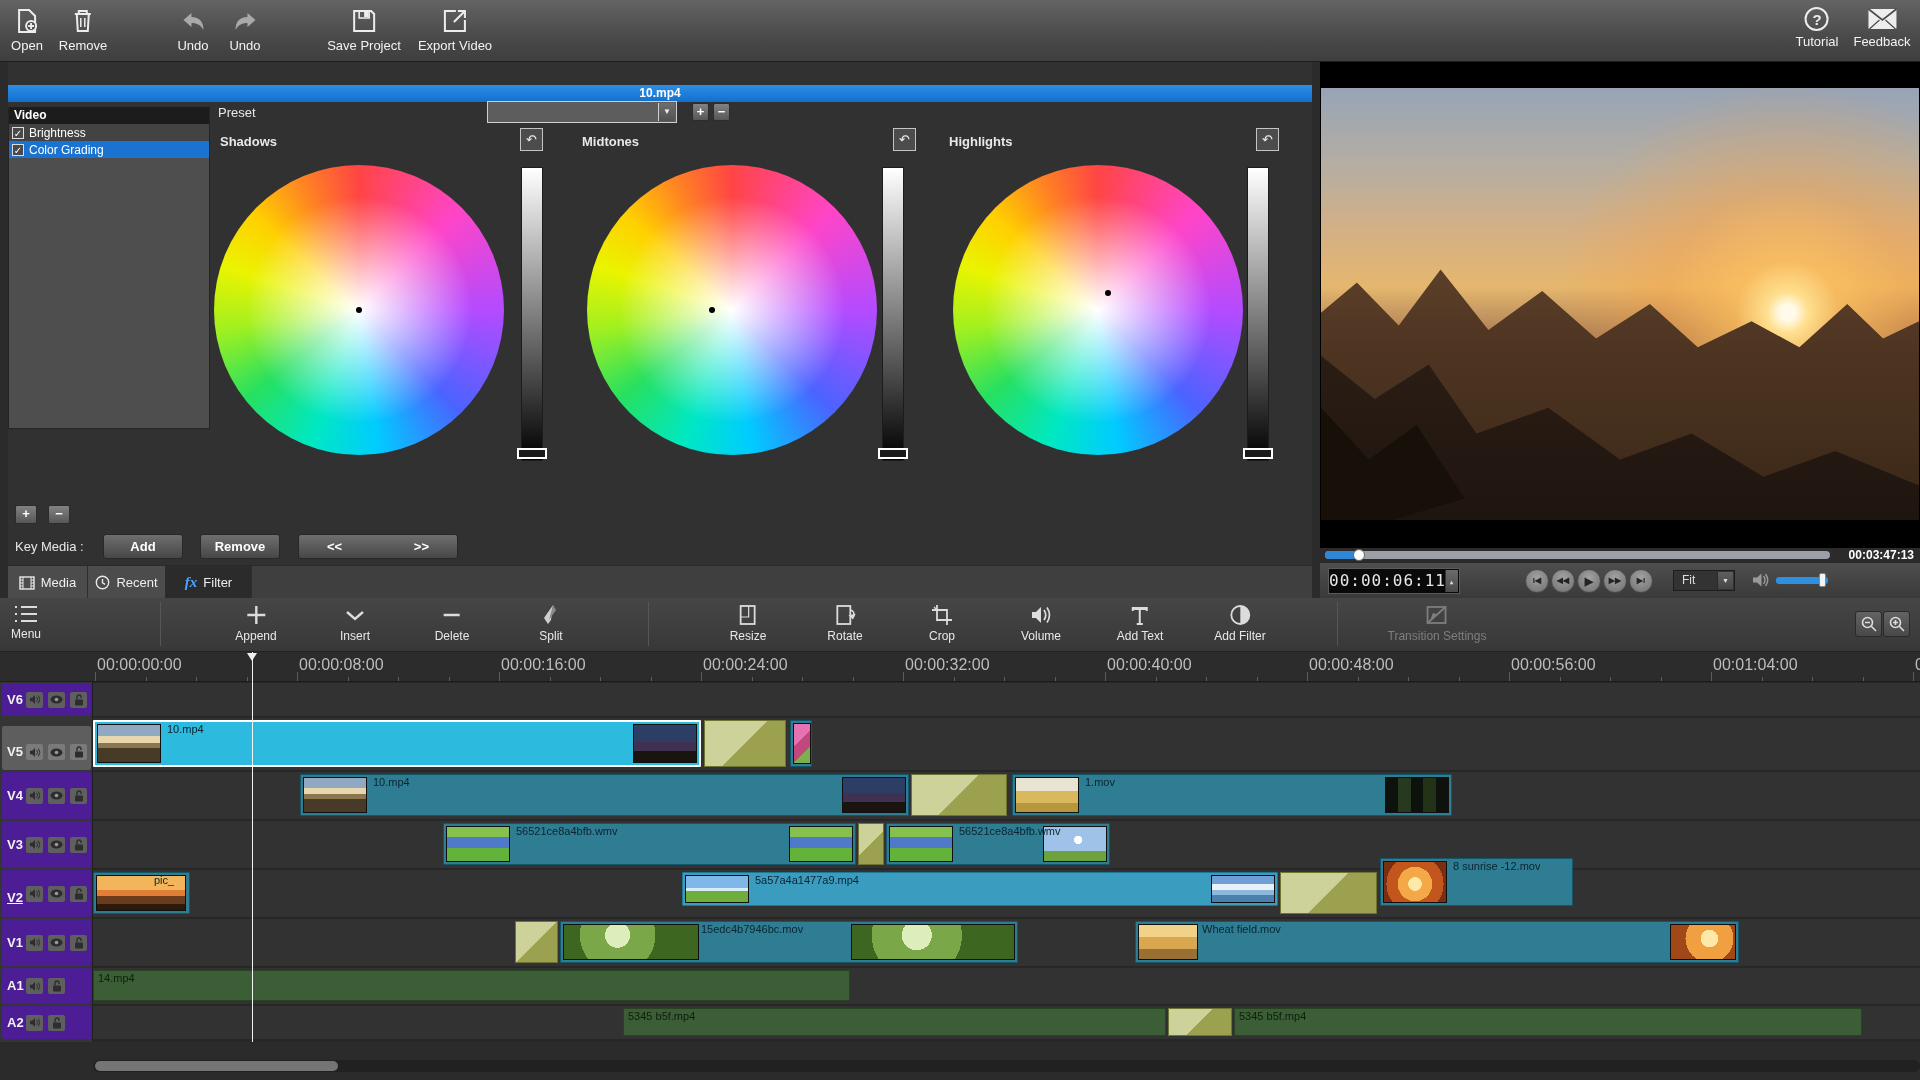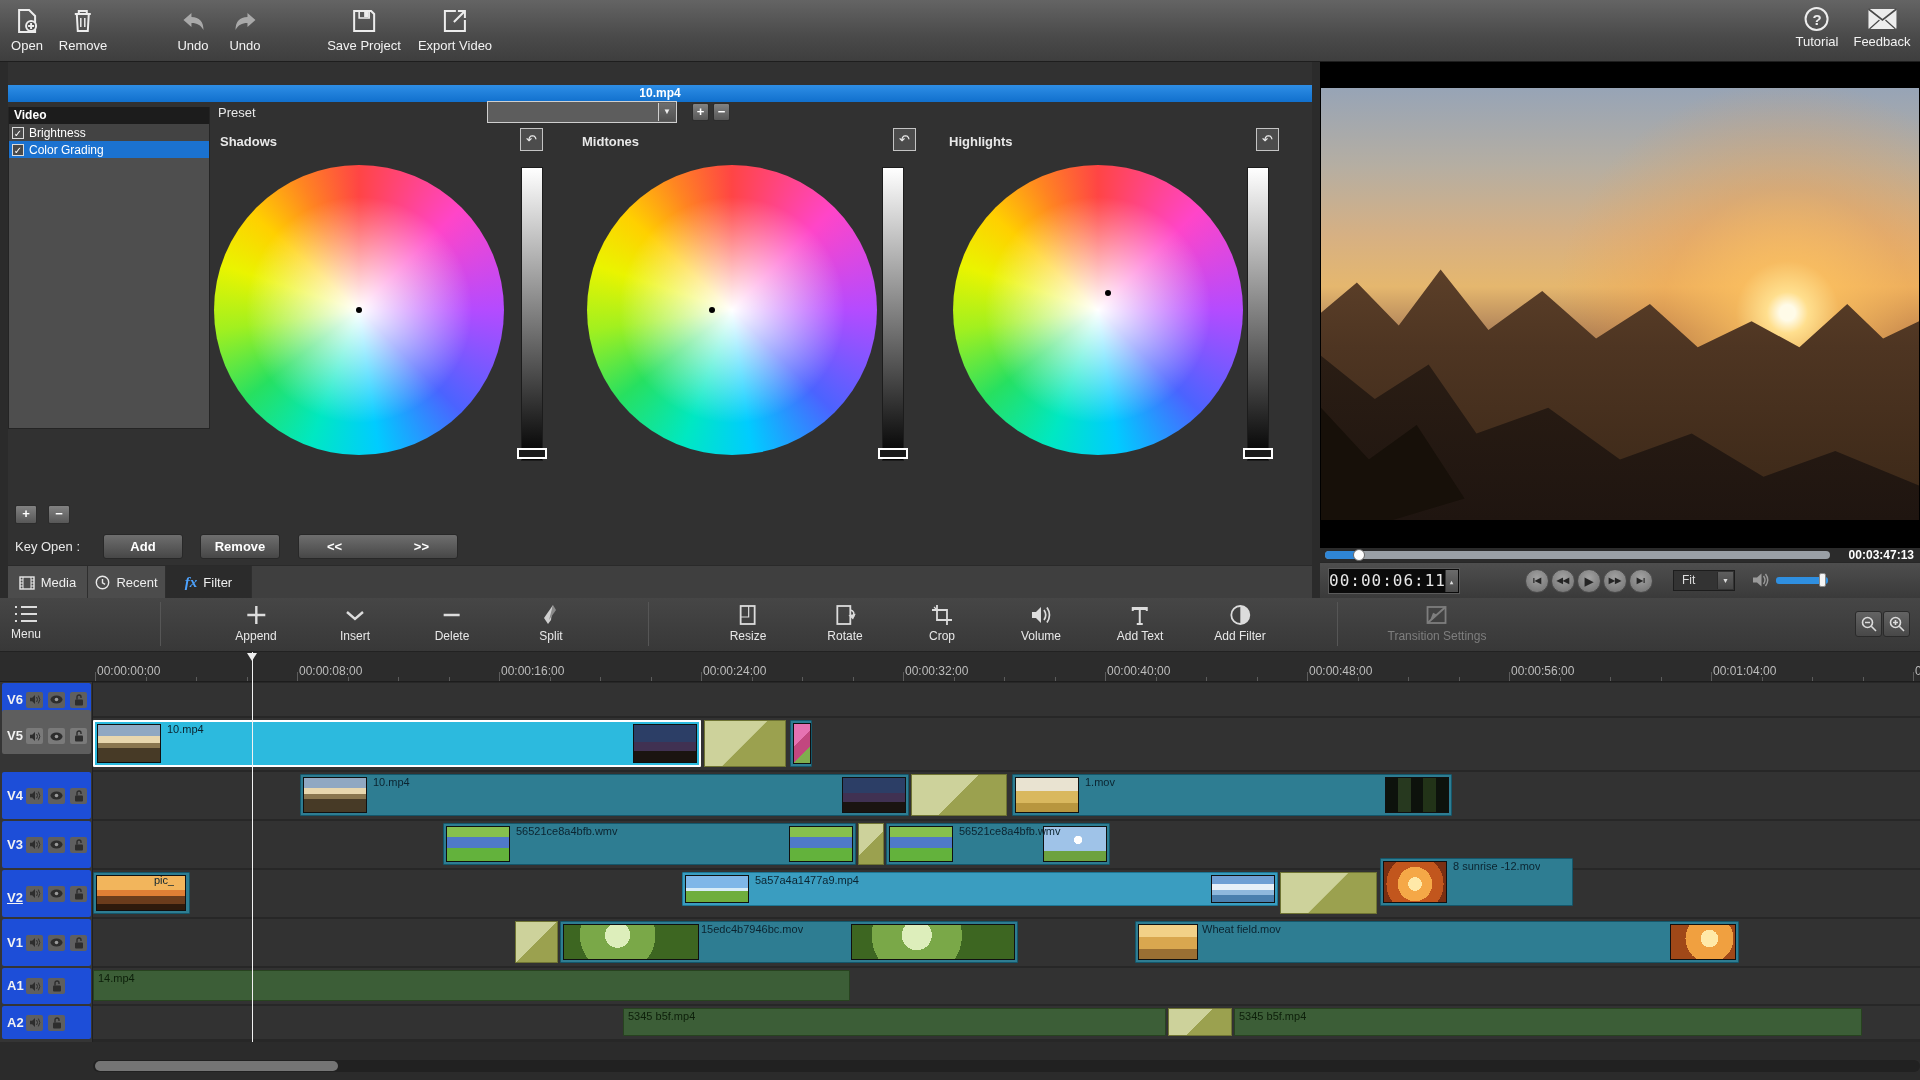--- a/index.html
+++ b/index.html
@@ -61,26 +61,26 @@
 
 #tltoolbar{position:absolute;left:0;top:598px;width:1920px;height:54px;background:linear-gradient(#464646,#383838);border-bottom:1px solid #222}
 .tli{position:absolute;top:5px;transform:translateX(-50%);text-align:center;font-size:12px;color:#e8e8e8}
 .tli svg{margin:0 auto 2px}
 .tli.disabled{color:#7e7e7e}
 .tlsep{position:absolute;top:4px;width:1px;height:44px;background:#2a2a2a;border-right:1px solid #565656}
 .zoombtn{position:absolute;top:13px;width:27px;height:26px;background:linear-gradient(#636363,#484848);border:1px solid #2a2a2a;border-radius:3px}
 .zoombtn svg{margin:4px auto}
 
 #ruler{position:absolute;left:0;top:652px;width:1920px;height:30px;background:#2c2c2c;border-bottom:1px solid #1d1d1d}
-.rlab{position:absolute;top:12px;font-size:12px;color:#bdbdbd;white-space:nowrap}
+.rlab{position:absolute;top:4px;font-size:16px;color:#bdbdbd;white-space:nowrap}
 .tick{position:absolute;bottom:0;width:1px;background:#5c5c5c}
 #tracks{position:absolute;left:0;top:682px;width:1920px;height:360px;background:#272727}
 #hdrcol{position:absolute;left:0;top:0;width:93px;height:360px;background:#353535;border-right:1px solid #202020}
 .lane{position:absolute;left:93px;width:1827px;background:#323232}
-.thdr{position:absolute;left:2px;width:89px;background:#1d4ed8;border-radius:2px}
+.thdr{position:absolute;left:2px;width:89px;background:#4c1d95;border-radius:2px}
 .thdr.sel{background:#5e5e5e}
 .tname{position:absolute;left:5px;font-size:13px;font-weight:bold;color:#f2f2f2}
 .tbtn{position:absolute;width:17px;height:16px;background:#5f5f5f;border-radius:2px;display:flex;align-items:center;justify-content:center}
 .thdr.sel .tbtn{background:#7a7a7a}
 
 .clip{position:absolute;background:#2e7d92;border:1px solid #14576b;border-radius:1px}
 .clip.bright{background:#3a9dc0;border-color:#1d7795}
 .clip.selected{background:#2cbade;border:2px solid #fff}
 .clip.audio{background:#3c5e37;border-color:#27431f}
 .clip .lab{position:absolute;top:1px;font-size:11px;color:#0b2430;white-space:nowrap;overflow:hidden;max-width:95%;z-index:3}
@@ -213,21 +213,21 @@
     </div>
   <div class="wheel" style="left:945px;top:103px">
       <div class="wdot" style="left:152px;top:125px"></div>
     </div>
   <div class="vslider" style="left:1239px;top:105px">
       <div class="vhandle"></div>
     </div>
 
   <div class="sqbtn" style="left:7px;top:443px;width:22px;height:19px">+</div>
   <div class="sqbtn" style="left:40px;top:443px;width:22px;height:19px">−</div>
-  <div class="plabel" style="left:7px;top:477px">Key Open :</div>
+  <div class="plabel" style="left:7px;top:477px">Key Media :</div>
   <div class="kfbtn" style="left:95px;top:472px;width:80px">Add</div>
   <div class="kfbtn" style="left:192px;top:472px;width:80px">Remove</div>
   <div class="kfbtn" style="left:290px;top:472px;width:160px">
     <span style="position:absolute;left:28px;top:0">&lt;&lt;</span>
     <span style="position:absolute;right:28px;top:0">&gt;&gt;</span>
   </div>
 </div>
 
 <div id="tabbar">
   <div class="tab" style="left:0;width:80px">
@@ -431,21 +431,21 @@
       <div class="tbtn" style="left: 68px; top: 8.5px;">
         <span>
           <svg width="10" height="12" viewBox="0 0 10 12">
             <rect x="1" y="5.5" width="8" height="6" rx="1" fill="#2d2d2d"></rect>
             <path d="M3 5.5V3a2 2 0 0 1 4 0v1" stroke="#2d2d2d" fill="none" stroke-width="1.4"></path>
           </svg>
         </span>
       </div>
     </div>
     <div class="lane" style="top: 36px; height: 52px;"></div>
-    <div class="thdr sel" style="top: 28px; height: 44px;">
+    <div class="thdr sel" style="top: 44px; height: 44px;">
       <div class="tname" style="top: 18px;">V5</div>
       <div class="tbtn" style="left: 24px; top: 18px;">
         <span>
           <svg width="12" height="11" viewBox="0 0 12 11">
             <path d="M1 3.7h2.2L6 1v9L3.2 7.3H1z" fill="#2d2d2d"></path>
             <path d="M7.6 3q1.8 2.5 0 5M9.4 1.6q2.8 3.9 0 7.8" stroke="#2d2d2d" fill="none" stroke-width="1"></path>
           </svg>
         </span>
       </div>
       <div class="tbtn" style="left: 46px; top: 18px;">

